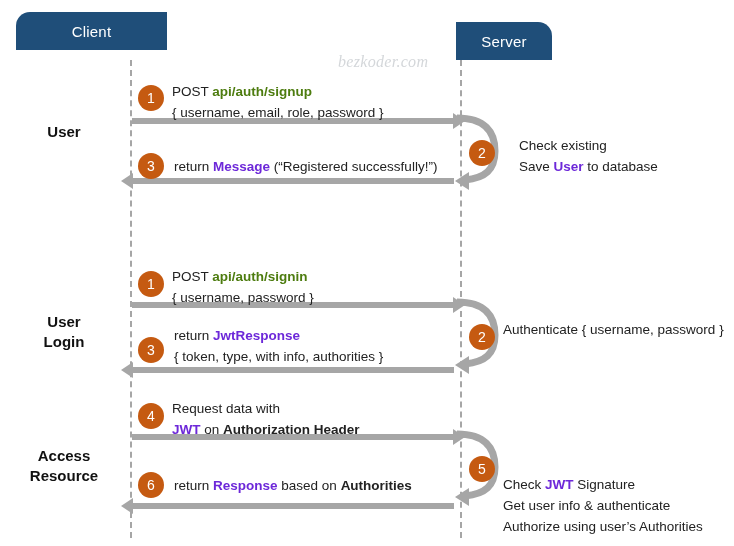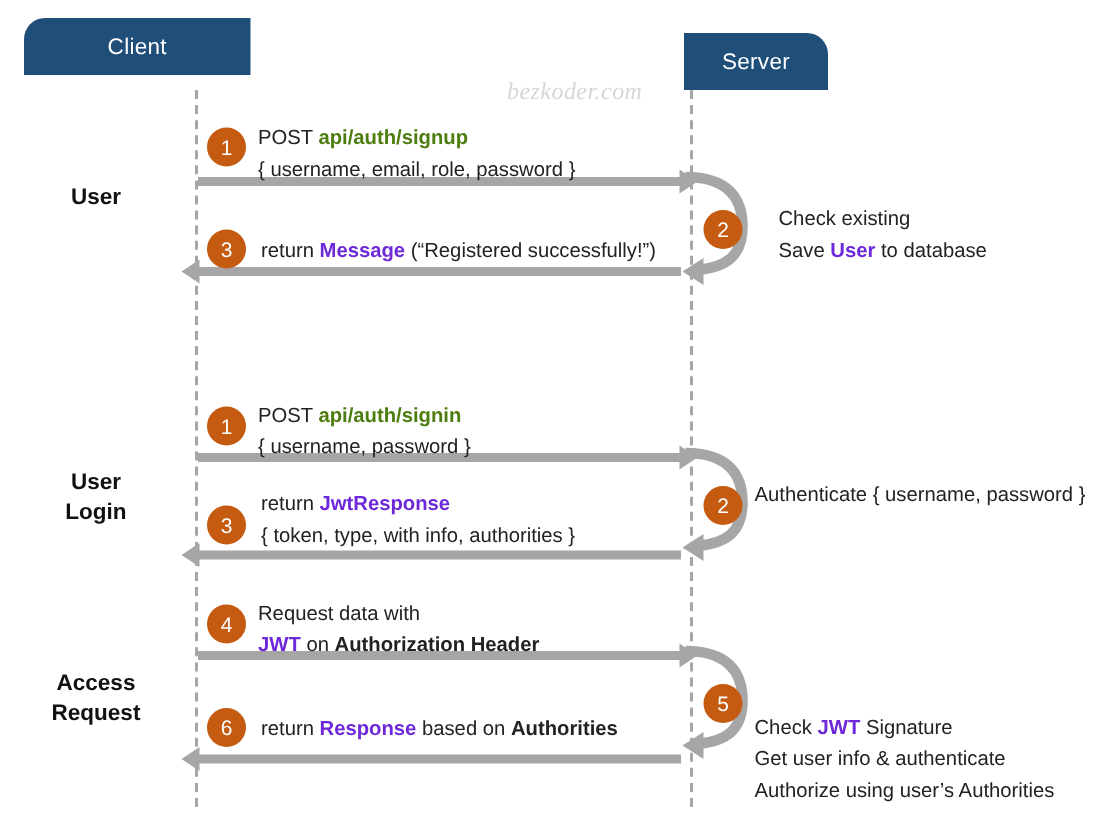--- a/index.html
+++ b/index.html
@@ -158,21 +158,21 @@
 
   <div class="phase-label" id="phase-registration">
     <div>User</div>
   </div>
   <div class="phase-label" id="phase-login">
     <div>User</div>
     <div>Login</div>
   </div>
   <div class="phase-label" id="phase-access">
     <div>Access</div>
-    <div>Request</div>
+    <div>Resource</div>
   </div>
 
   <div class="arrow to-right" style="left:132px; top:118px; width:322px;">
       <i class="head"></i>
     </div>
 
   <div class="badge" style="left:138px; top:85px;">1</div>
 
   <div class="msg" style="left:172px; top:82px;">
     <div><span>POST </span><span class="blue">api/auth/signup</span></div>

